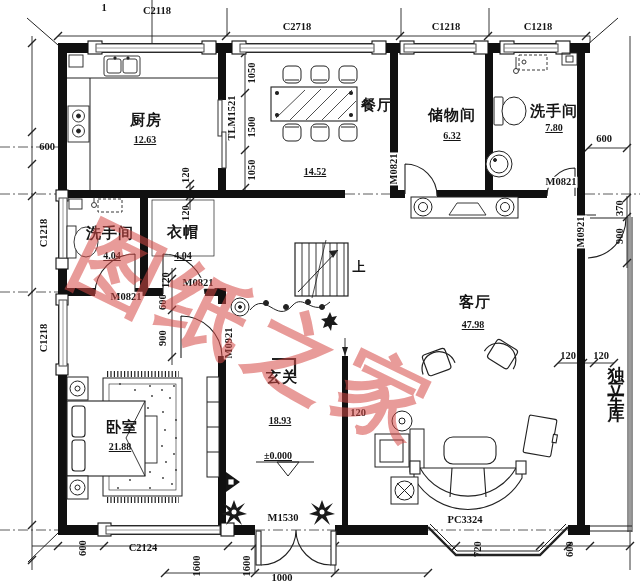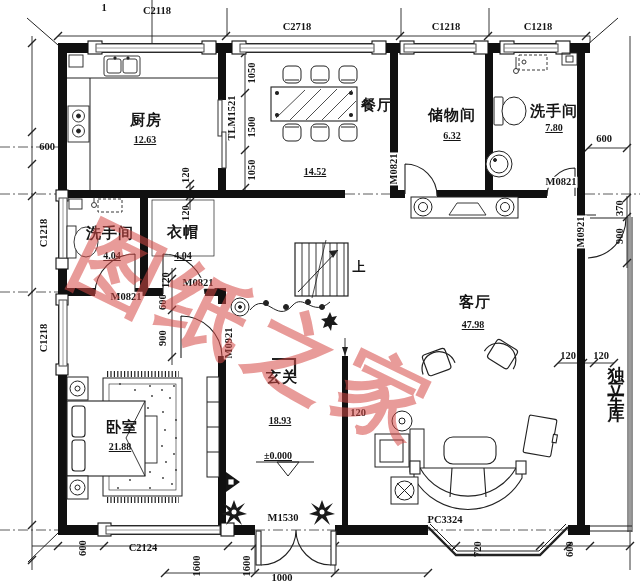--- a/index.html
+++ b/index.html
@@ -341,21 +341,21 @@
 
 <div class="lbl dim" style="left:104px;top:8px">1</div>
 
 <div class="lbl code" style="left:157px;top:11px">C2118</div>
 <div class="lbl code" style="left:297px;top:27px">C2718</div>
 <div class="lbl code" style="left:446px;top:27px">C1218</div>
 <div class="lbl code" style="left:538px;top:27px">C1218</div>
 <div class="lbl code rot" style="left:44px;top:233px">C1218</div>
 <div class="lbl code rot" style="left:44px;top:338px">C1218</div>
 <div class="lbl code" style="left:143px;top:548px">C2124</div>
-<div class="lbl code" style="left:445px;top:520px">PC3324</div>
+<div class="lbl code" style="left:465px;top:520px">PC3324</div>
 
 <div class="lbl code rot bg" style="left:232px;top:118px">TLM1521</div>
 <div class="lbl code rot bg" style="left:394px;top:169px">M0821</div>
 <div class="lbl code bg" style="left:561px;top:182px">M0821</div>
 <div class="lbl code bg" style="left:126px;top:297px">M0821</div>
 <div class="lbl code bg" style="left:198px;top:283px">M0821</div>
 <div class="lbl code rot bg" style="left:229px;top:343px">M0921</div>
 <div class="lbl code rot bg" style="left:581px;top:232px">M0921</div>
 <div class="lbl code" style="left:283px;top:518px">M1530</div>
 

